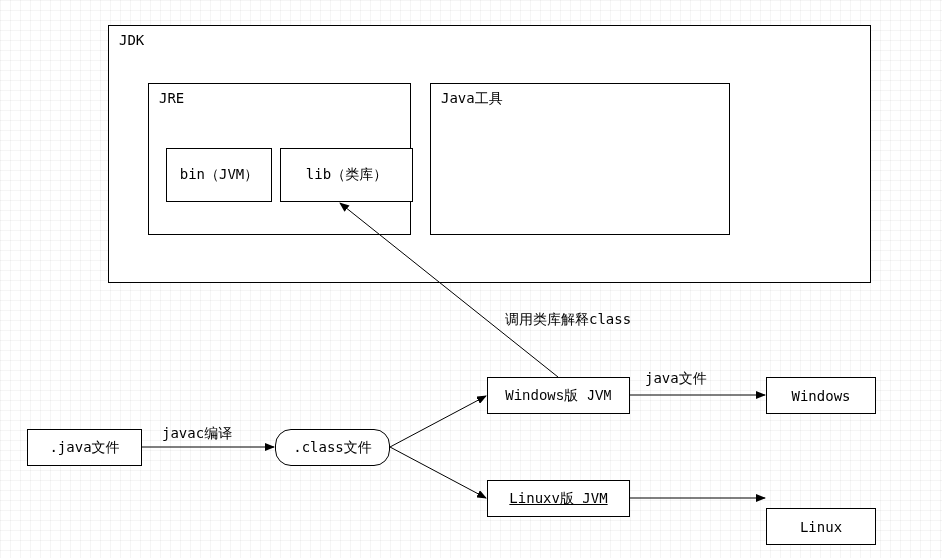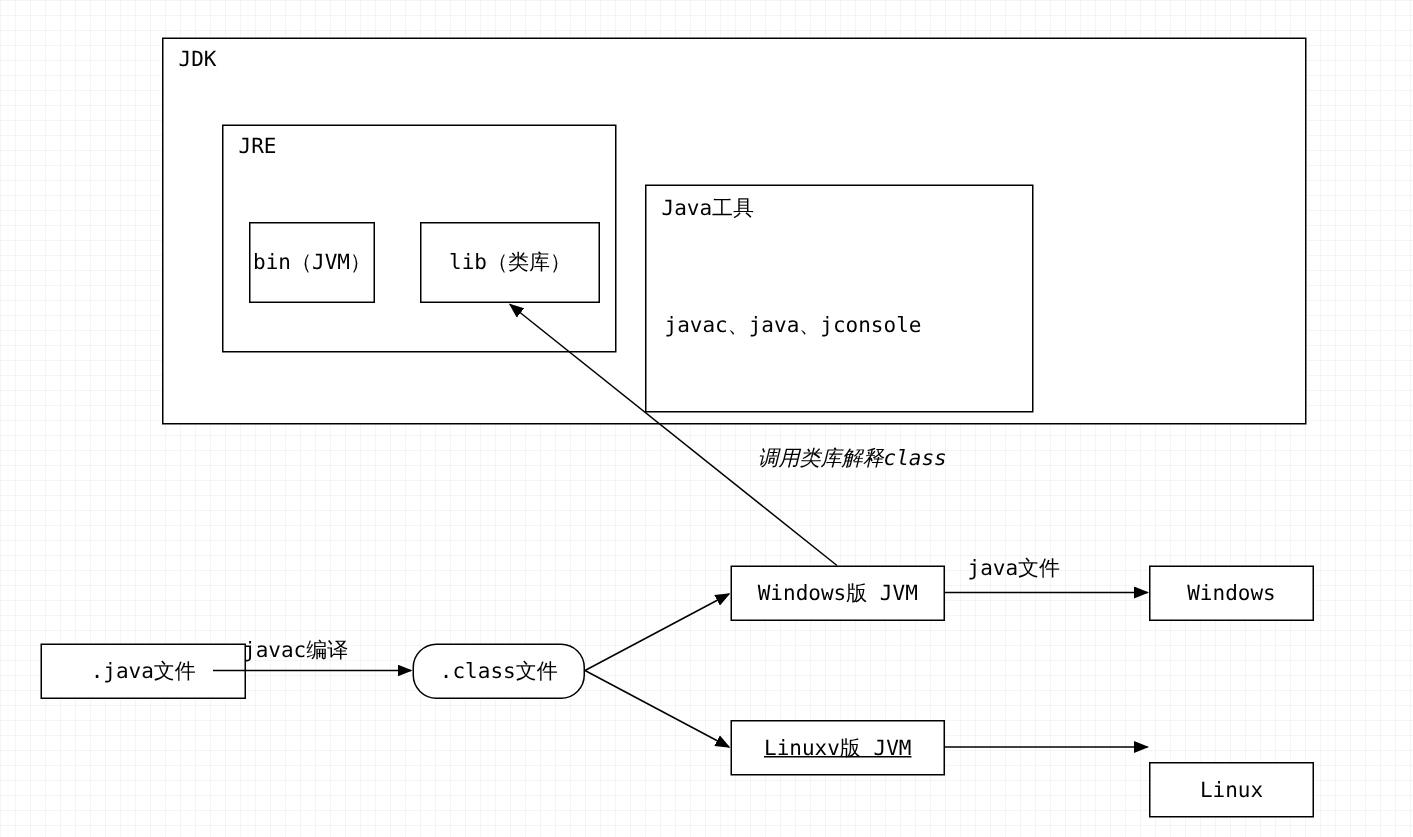--- a/index.html
+++ b/index.html
@@ -54,59 +54,58 @@
 <body>
 
 <div class="box" style="left:108px; top:25px; width:763px; height:258px;">
   <span class="label-tl">JDK</span>
 </div>
 
 <div class="box" style="left:148px; top:83px; width:263px; height:152px;">
   <span class="label-tl">JRE</span>
 </div>
 
-<div class="box label-center" style="left:166px; top:148px; width:84px; height:54px;">
+<div class="box label-center" style="left:166px; top:148px; width:106px; height:54px;">
   <span>bin（JVM）</span>
 </div>
 
-<div class="box label-center" style="left:280px; top:148px; width:120px; height:54px;">
+<div class="box label-center" style="left:280px; top:148px; width:133px; height:54px;">
   <span>lib（类库）</span>
 </div>
 
-<div class="box" style="left:430px; top:83px; width:259px; height:152px;margin-top:40px;">
+<div class="box" style="left:430px; top:83px; width:300px; height:152px;">
   <span class="label-tl">Java工具</span>
-  <div style="position:absolute; left:12px; top:84px;">javac、java、jconsole</div>
 </div>
 
-<div class="box label-center" style="left:27px; top:429px; width:137px; height:37px;">
+<div class="box label-center" style="left:27px; top:429px; width:115px; height:37px;">
   <span>.java文件</span>
 </div>
 
 <div class="box label-center" style="left:275px; top:429px; width:115px; height:37px;border-radius:16px;">
   <span>.class文件</span>
 </div>
 
-<div class="box label-center" style="left:487px; top:377px; width:143px; height:37px;">
+<div class="box label-center" style="left:487px; top:377px; width:143px; height:37px;font-family:Liberation Mono, monospace;">
   <span>Windows版 JVM</span>
 </div>
 
 <div class="box label-center" style="left:487px; top:480px; width:143px; height:37px;text-decoration:underline;">
   <span>Linuxv版 JVM</span>
 </div>
 
 <div class="box label-center" style="left:766px; top:377px; width:110px; height:37px;">
   <span>Windows</span>
 </div>
 
 <div class="box label-center" style="left:766px; top:480px; width:110px; height:37px;margin-top:28px;">
   <span>Linux</span>
 </div>
 
 <div class="free-text" style="left:162px; top:425px;text-align:right;">javac编译</div>
-<div class="free-text" style="left:505px; top:297px;font-style:italic;">调用类库解释class</div>
+<div class="free-text" style="left:505px; top:311px;">调用类库解释class</div>
 <div class="free-text" style="left:645px; top:370px;">java文件</div>
 
 <svg class="arrows">
   <defs>
     <marker id="arrowhead" markerWidth="10" markerHeight="8" refX="9" refY="4" orient="auto" markerUnits="userSpaceOnUse">
       <path d="M0,0 L10,4 L0,8 z" fill="#000"></path>
     </marker>
   </defs>
 
   <line x1="142" y1="447" x2="274" y2="447" stroke="#000" stroke-width="1" marker-end="url(#arrowhead)"></line>

